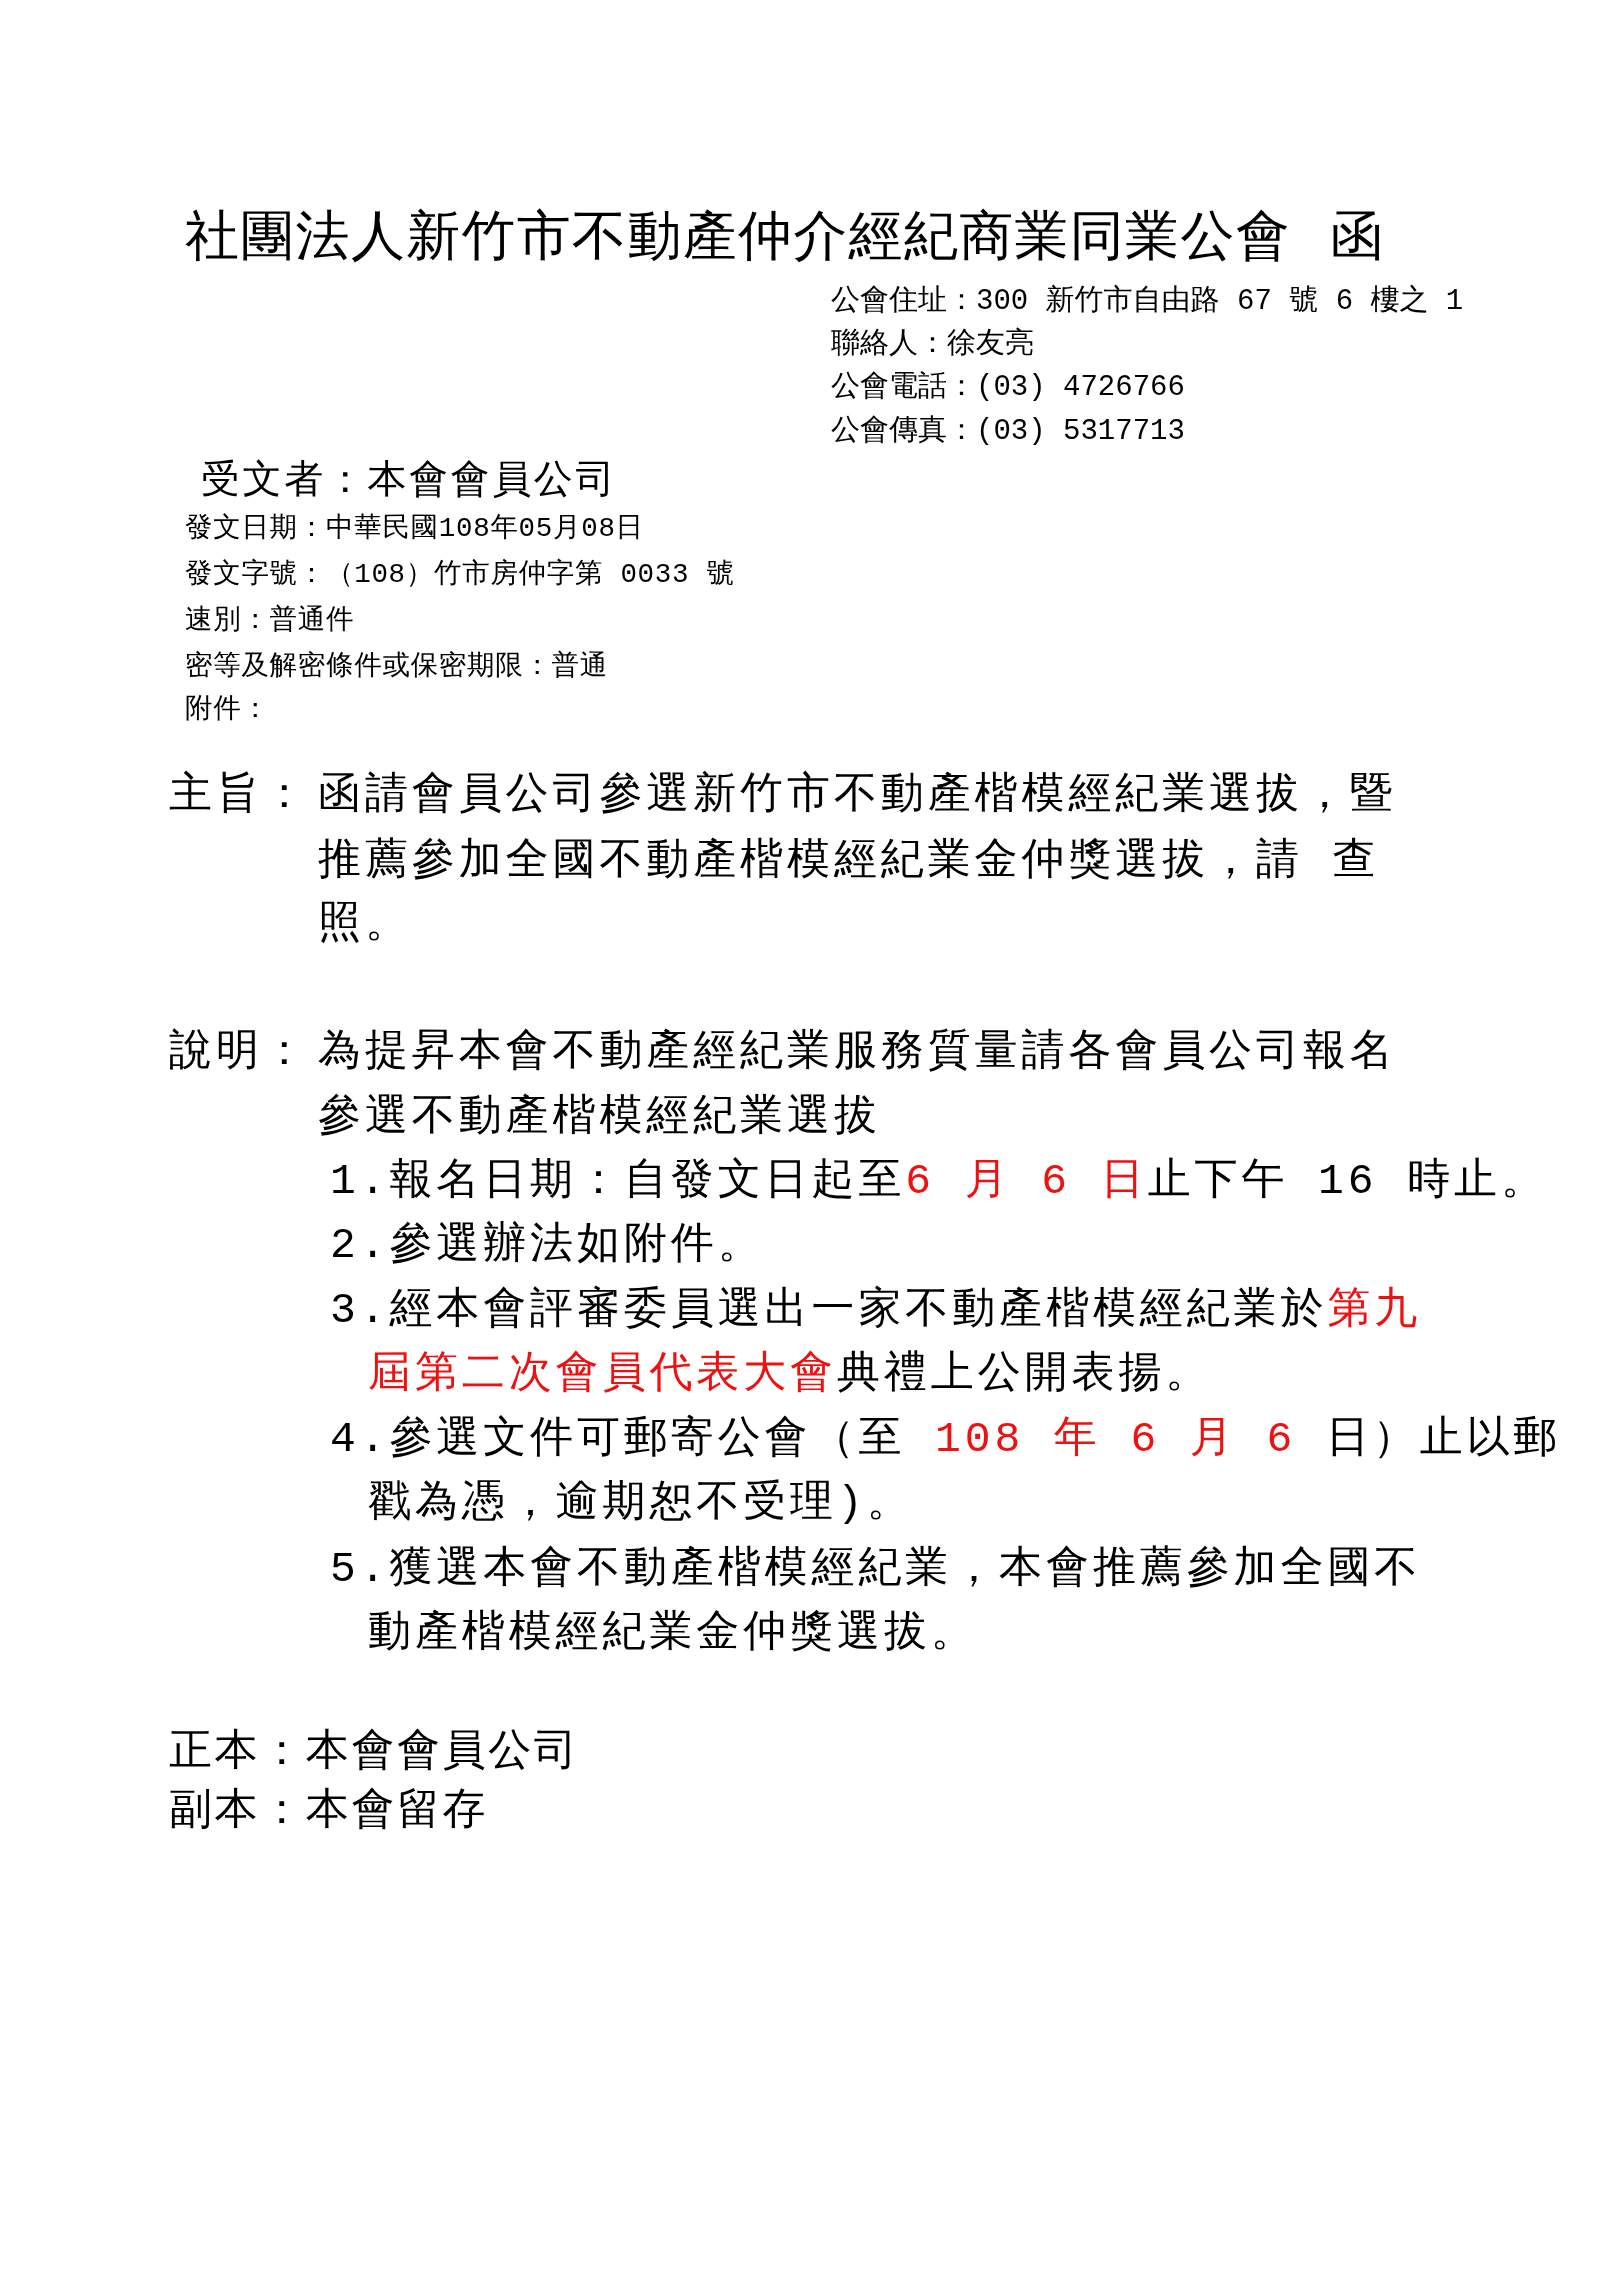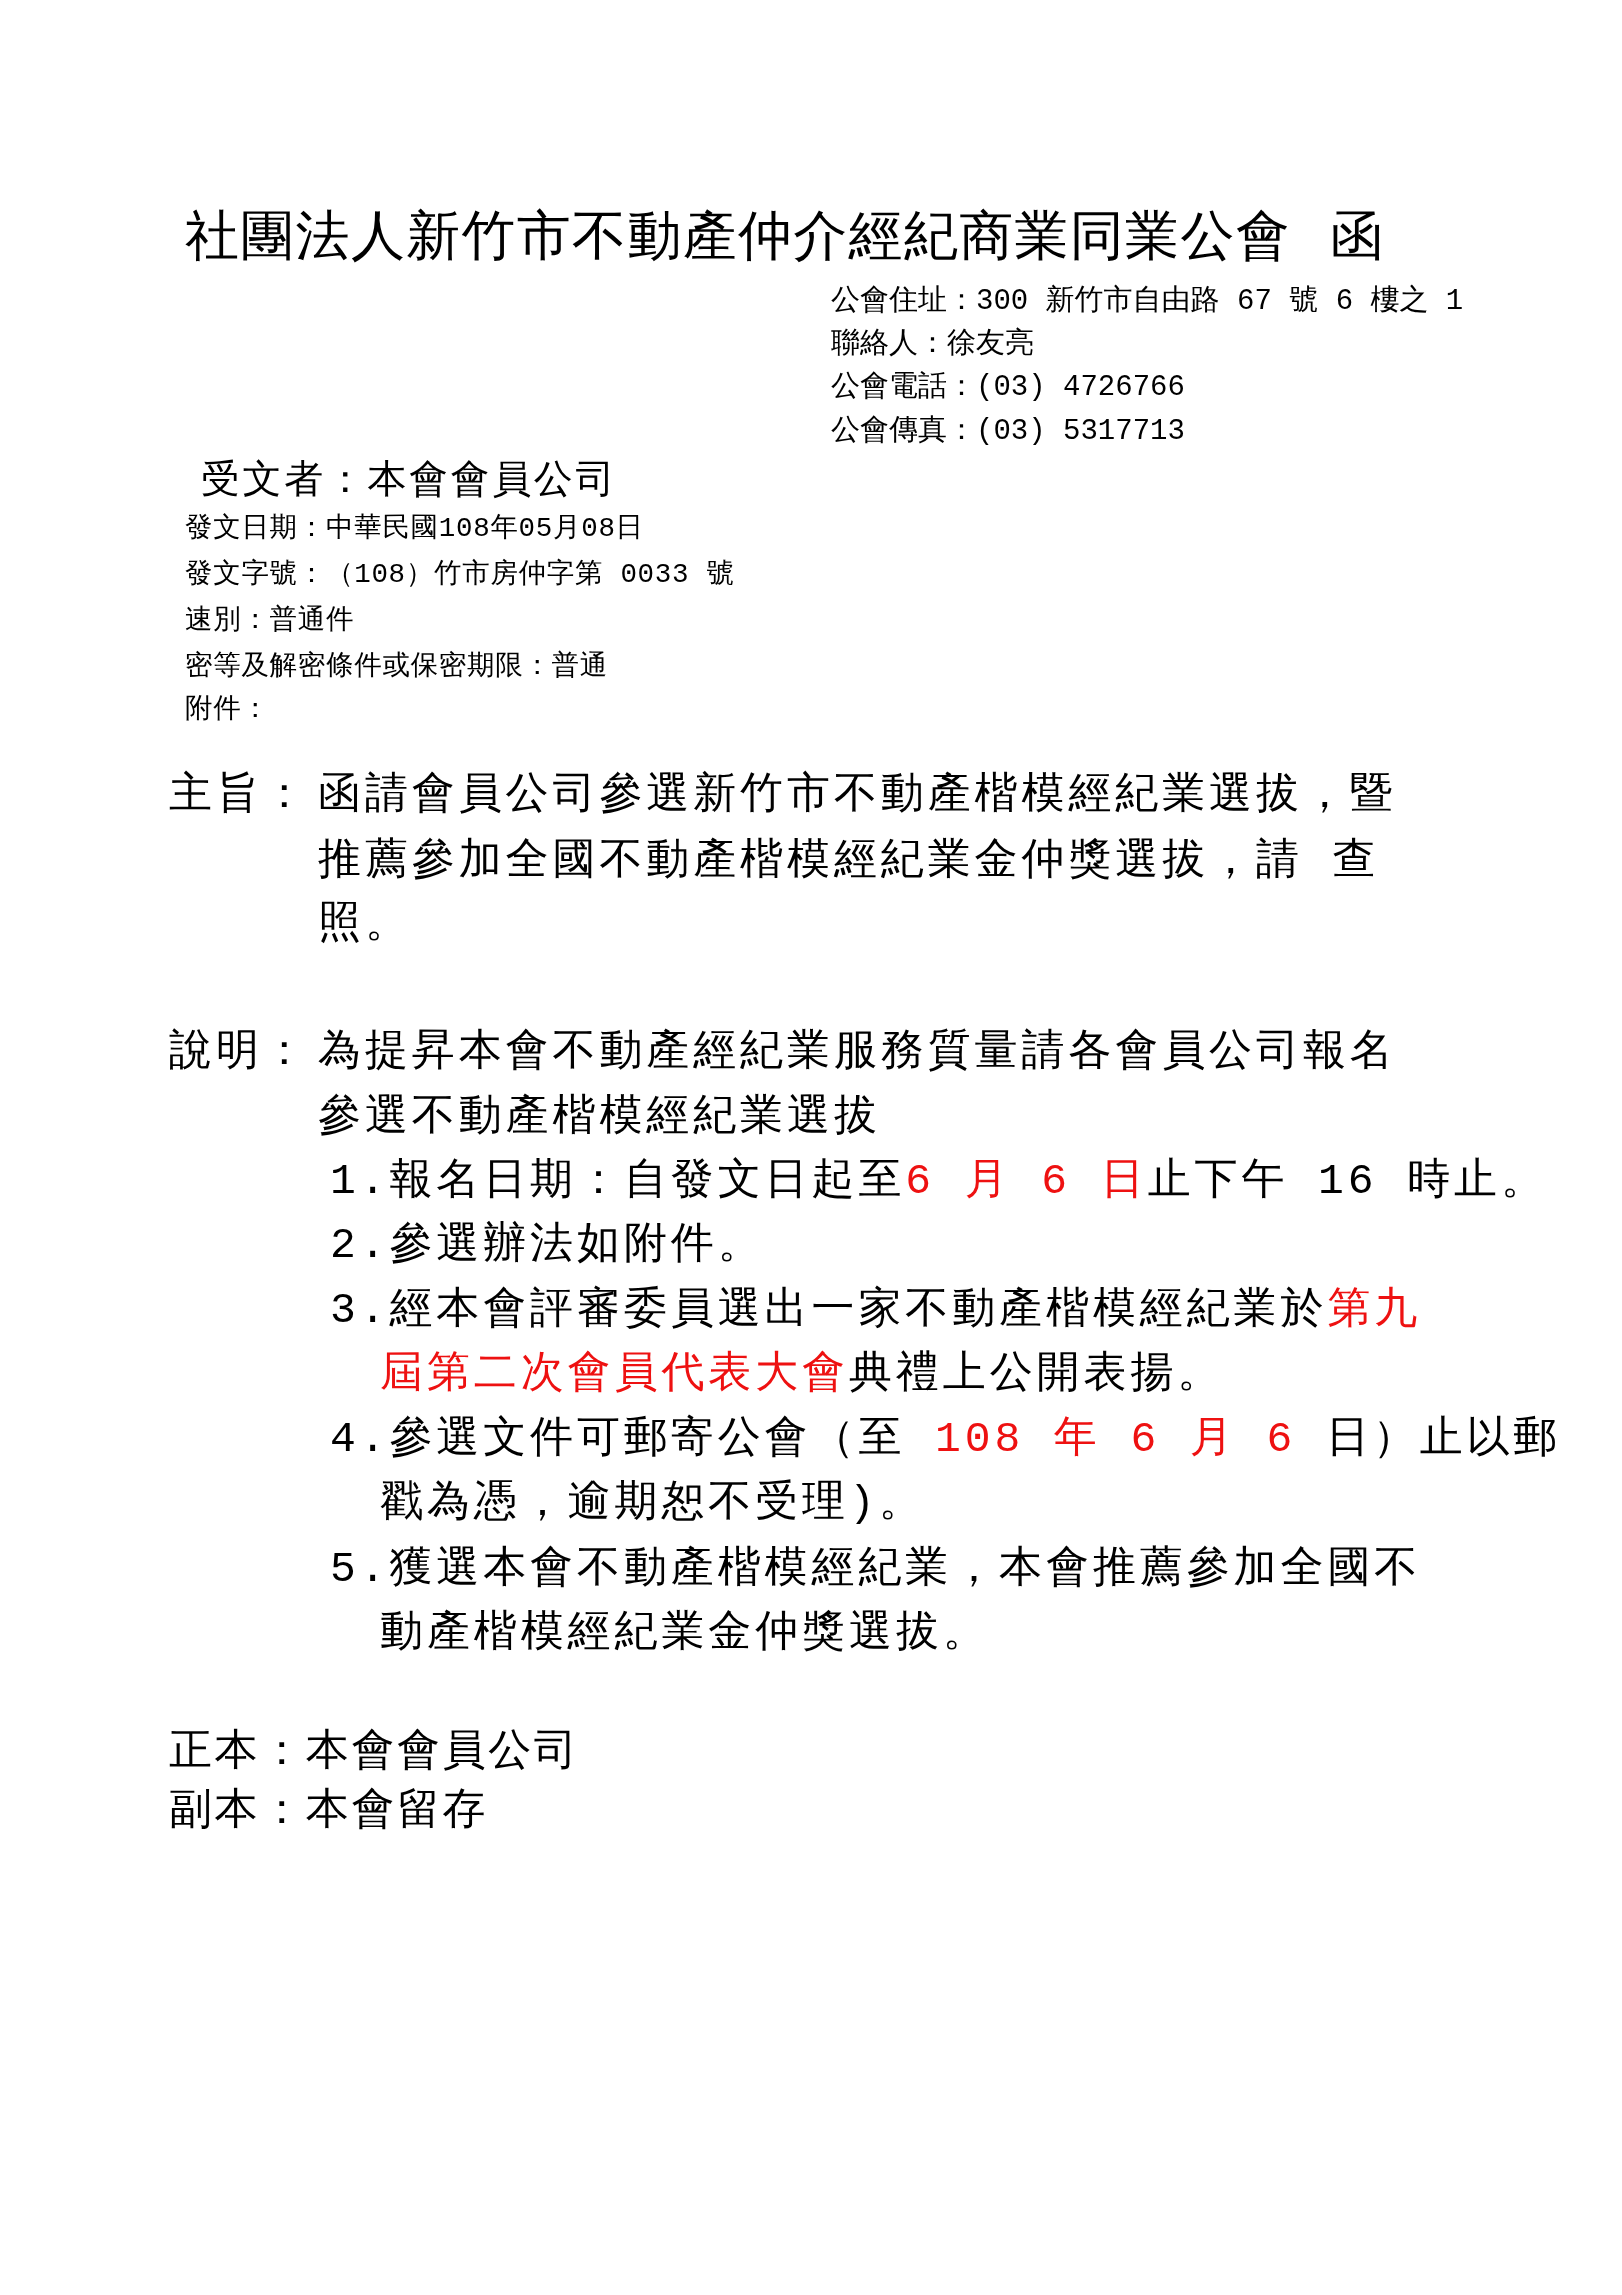--- a/index.html
+++ b/index.html
@@ -11,21 +11,21 @@
   .abs { position: absolute; white-space: nowrap; font-family: Liberation Mono, monospace; }
   .title { left: 185px; top: 200px; font-size: 54px; letter-spacing: 1.3px; }
   .title .fn { margin-left: 39px; }
   .info { left: 831px; font-size: 29px; }
   .recip { left: 185px; top: 452px; font-size: 39px; letter-spacing: 2.6px; margin-left: 16px; }
   .meta { left: 185px; font-size: 27.5px; letter-spacing: 0.7px; }
   .big { font-size: 43px; letter-spacing: 3.9px; }
   .label { left: 169px; }
   .cont { left: 318px; }
   .item { left: 330px; }
-  .item-cont { left: 380px; }
+  .item-cont { left: 368px; }
   .red { color: #ee1111; }
 </style>
 </head>
 <body>
 
 <div class="abs title">
   <span>社團法人新竹市不動產仲介經紀商業同業公會</span><span class="fn">函</span>
 </div>
 
 <div class="abs info" style="top:280px">公會住址：300 新竹市自由路 67 號 6 樓之 1</div>

